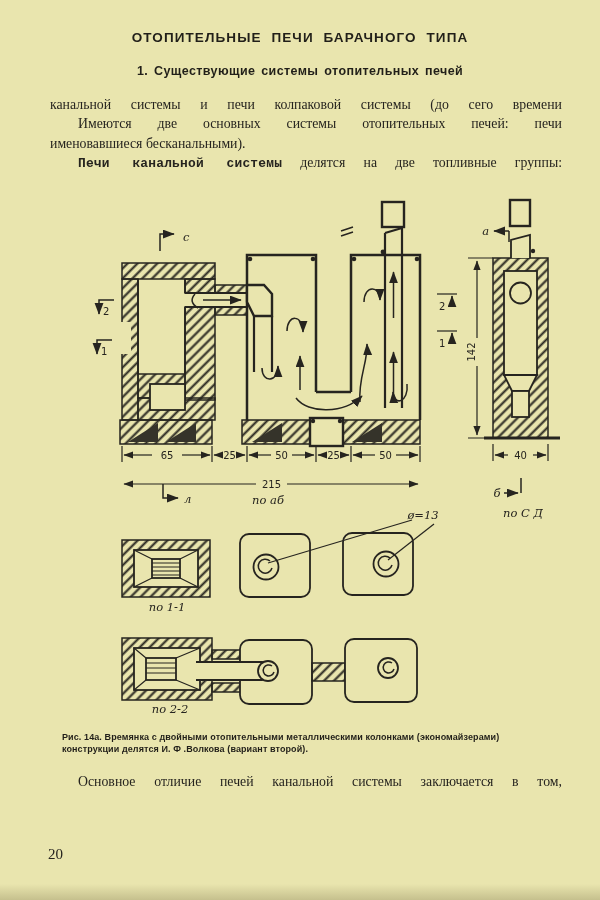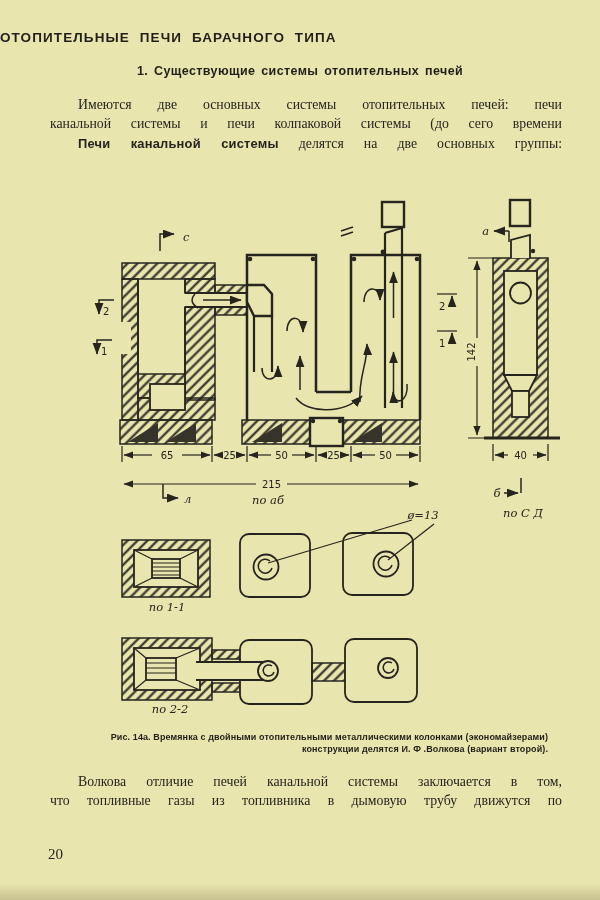--- a/index.html
+++ b/index.html
@@ -6,39 +6,39 @@
   .page{
     position:relative;width:600px;height:900px;margin:0 auto;
     background:#e9e5ae;color:#26241f;overflow:hidden;
     font-family:"Liberation Serif",serif;
   }
   .page::after{
     content:"";position:absolute;left:0;right:0;bottom:0;height:16px;
     background:linear-gradient(rgba(0,0,0,0),rgba(70,60,25,.22));pointer-events:none;
   }
   .title{
-    position:absolute;top:30px;left:0;width:600px;text-align:left;
+    position:absolute;top:30px;left:0;width:600px;text-align:center;
     font-family:"Liberation Sans",sans-serif;font-weight:bold;font-size:13.5px;
     letter-spacing:1.1px;word-spacing:5px;color:#211f19;
   }
   .heading{
     position:absolute;top:64px;left:0;width:600px;text-align:center;
     font-family:"Liberation Sans",sans-serif;font-weight:bold;font-size:12.5px;
     letter-spacing:.4px;word-spacing:2px;color:#211f19;
   }
   .textcol{position:absolute;left:50px;width:512px;font-size:13.8px;line-height:19.3px;}
   .tc1{top:95px;}
   .tc2{top:772px;}
   .jline{text-align:justify;text-align-last:justify;}
   .lline{text-align:left;}
   .indent{text-indent:28px;}
-  .bold-run{font-family:Liberation Sans, sans-serif;font-weight:bold;font-size:12.9px;letter-spacing:.2px;}
+  .bold-run{font-family:Liberation Mono, monospace;font-weight:bold;font-size:12.9px;letter-spacing:.2px;}
   .figwrap{position:absolute;left:0;top:197px;width:600px;height:535px;}
   .caption{
-    position:absolute;left:62px;top:732px;width:486px;text-align:right;
+    position:absolute;left:62px;top:732px;width:486px;text-align:left;
     font-family:"Liberation Sans",sans-serif;font-weight:bold;font-size:9px;
     line-height:11.5px;letter-spacing:.1px;color:#211f19;
   }
   .pagenum{position:absolute;left:48px;top:846px;font-size:15px;text-align:right;}
   
   svg .s15{stroke:#26241f;stroke-width:1.5;fill:none}
   svg .s18{stroke:#26241f;stroke-width:1.8;fill:none}
   svg .s2{stroke:#26241f;stroke-width:2.2;fill:none}
   svg .s25{stroke:#26241f;stroke-width:2.5;fill:none}
   svg .ht{fill:url(#ht);stroke:#26241f;stroke-width:1.5}
@@ -54,23 +54,24 @@
 </style>
 </head>
 <body>
 
 <div class="page">
 
   <div class="title">ОТОПИТЕЛЬНЫЕ ПЕЧИ БАРАЧНОГО ТИПА</div>
   <div class="heading">1. Существующие системы отопительных печей</div>
 
   <div class="textcol tc1">
+    <div class="jline">канальной системы и печи колпаковой системы (до сего времени</div>
     <div class="jline indent">Имеются две основных системы отопительных печей: печи</div>
-    <div class="jline">канальной системы и печи колпаковой системы (до сего времени</div>
-    <div class="jline indent"><span class="bold-run">Печи канальной системы</span><span> делятся на две основных группы:</span></div>
+    <div class="lline">именовавшиеся бесканальными).</div>
+    <div class="jline indent"><span class="bold-run">Печи канальной системы</span><span> делятся на две топливные группы:</span></div>
   </div>
 
   <div class="figwrap">
     <svg width="600" height="535" viewBox="0 197 600 535" xmlns="http://www.w3.org/2000/svg">
       <defs>
         <pattern id="ht" patternUnits="userSpaceOnUse" width="7" height="7" patternTransform="rotate(45)">
           <path d="M3.5,0 V7" stroke="#2b2922" stroke-width="2.1"></path>
         </pattern>
         <marker id="ar" markerWidth="9" markerHeight="8" refX="7.5" refY="3" orient="auto">
           <path d="M0,0 L8,3 L0,6 Z" fill="#26241f"></path>
@@ -248,18 +249,17 @@
       </g>
     </svg>
   </div>
 
   <div class="caption">
     <div>Рис. 14а. Времянка с двойными отопительными металлическими колонками (экономайзерами)</div>
     <div>конструкции делятся И. Ф .Волкова (вариант второй).</div>
   </div>
 
   <div class="textcol tc2">
-    <div class="jline indent">Волкова отличие печей канальной системы заключается в том,</div>
-    <div class="jline">что топливные газы из топливника в дымовую трубу движутся по</div>
+    <div class="jline indent">Основное отличие печей канальной системы заключается в том,</div>
   </div>
 
   <div class="pagenum">20</div>
 </div>
 
 </body></html>

